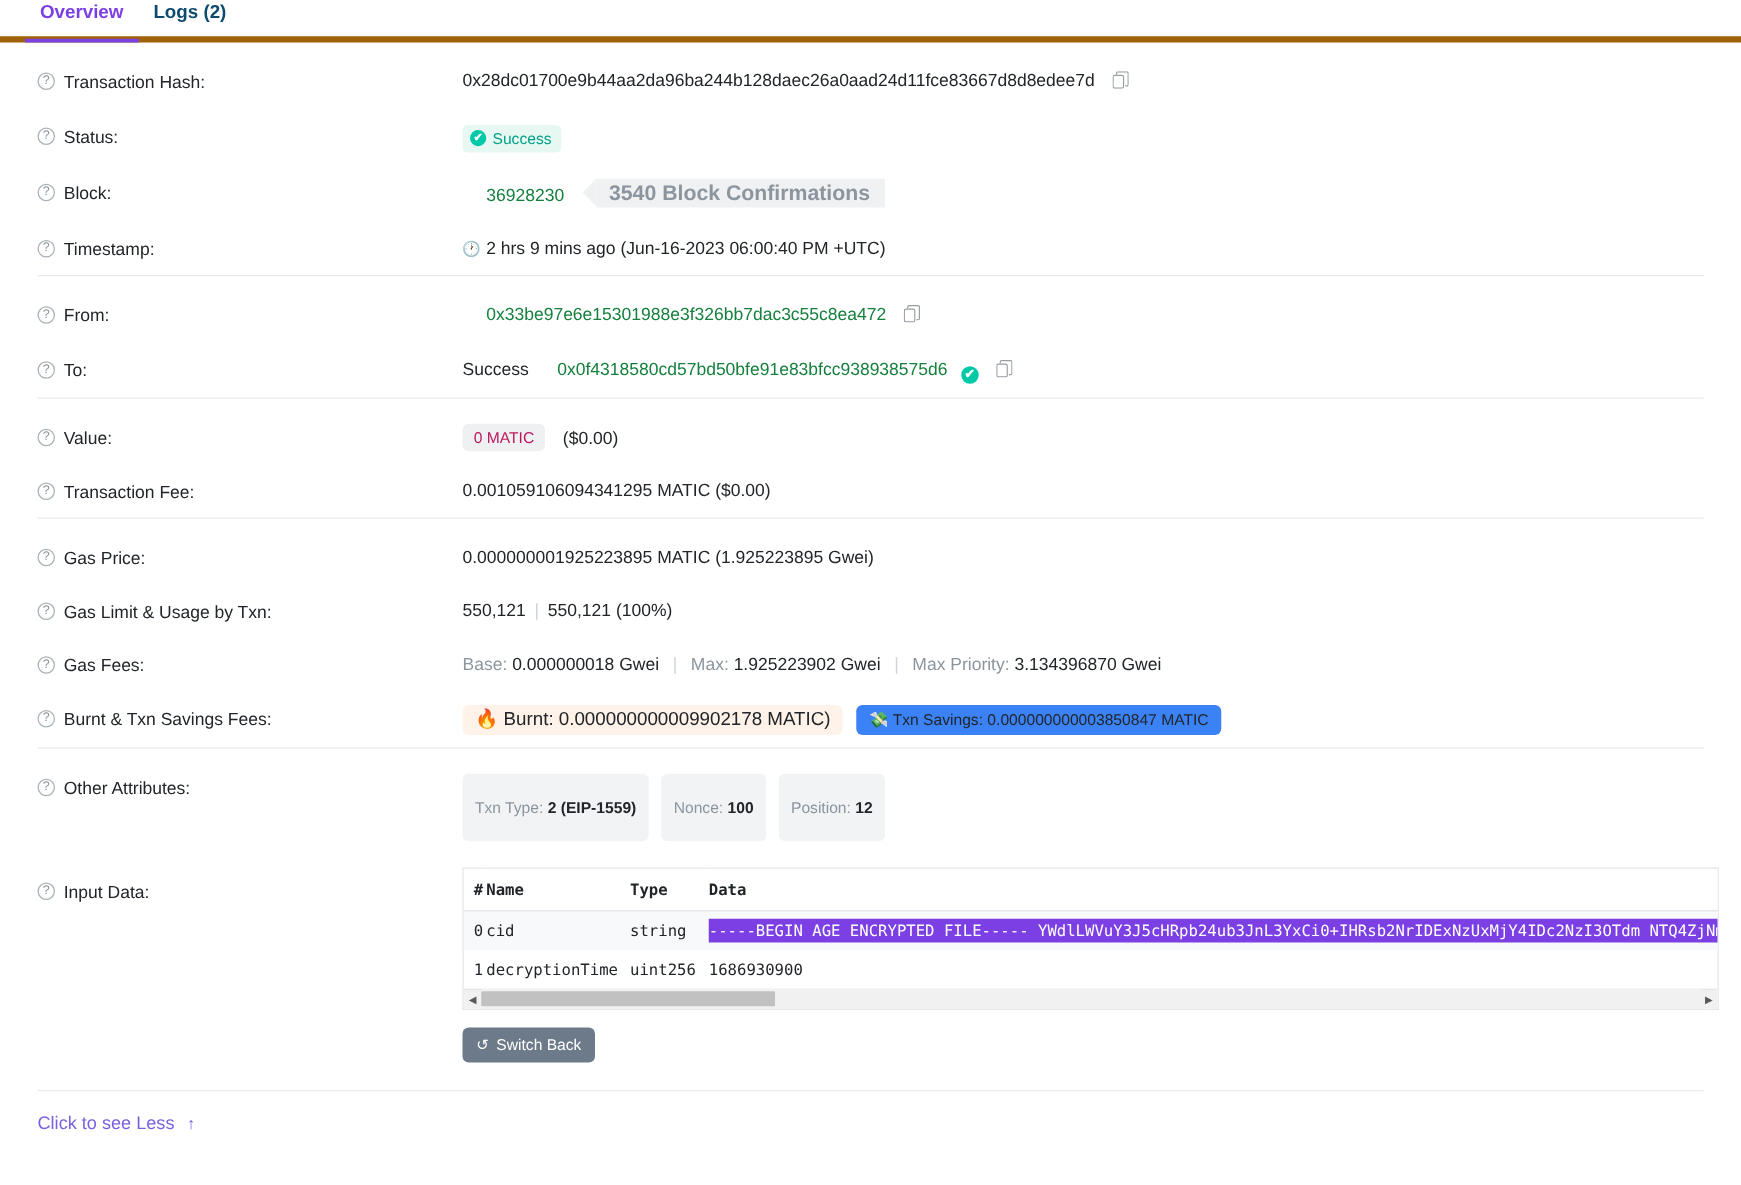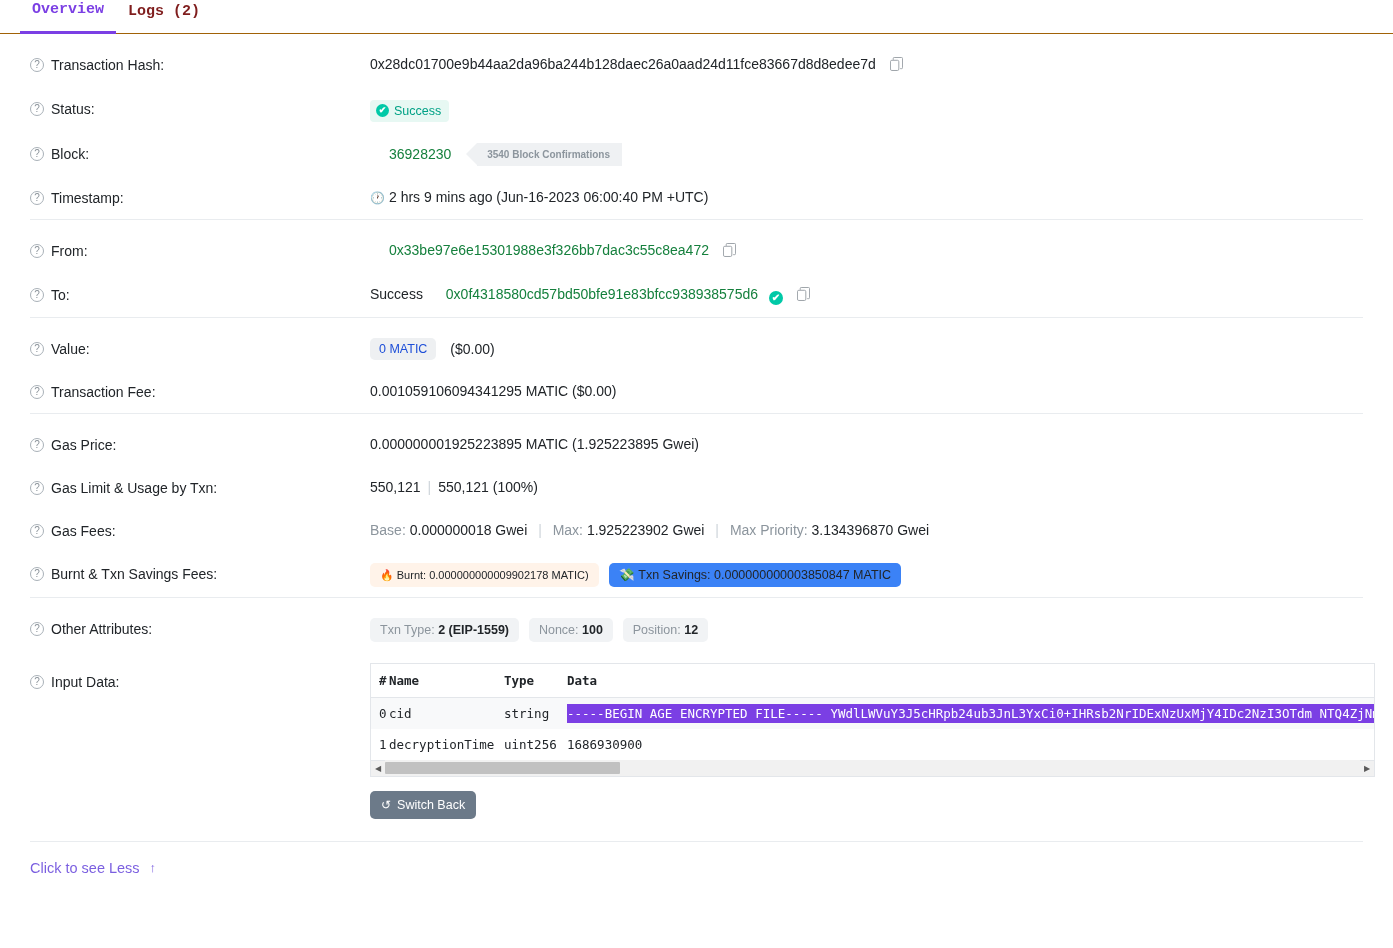--- a/index.html
+++ b/index.html
@@ -14,29 +14,28 @@
     overflow: hidden;
     color: #212529;
     font-size: 14px;
   }
 
   
   .tabbar {
     position: relative;
     height: 34px;
     padding-left: 20px;
-    border-bottom: 1px solid #a16207;
+    border-bottom: 5px solid #a16207;
     display: flex;
-    align-items: flex-end;
-    font-family: Liberation Mono, monospace;
+    align-items: flex-start;
   }
   .tab {
     font-size: 15px;
     font-weight: bold;
-    color: #7f1d1d;
+    color: #0c4a6e;
     padding: 0 12px 11px 12px;
     cursor: pointer;
     line-height: 20px;
     white-space: nowrap;
   }
   .tab.active {
     color: #7b3fe4;
     border-bottom: 3px solid #7b3fe4;
     margin-bottom: -1px;
   }
@@ -129,21 +128,21 @@
     text-align: center;
     display: inline-block;
     font-weight: bold;
   }
 
   .confirm-flag {
     position: relative;
     display: inline-block;
     background: #eff1f3;
     color: #8c959d;
-    font-size: 10px;
+    font-size: 17px;
     font-weight: bold;
     padding: 5px 12px 5px 10px;
     margin-left: 22px;
     line-height: 13px;
     vertical-align: 1px;
   }
   .confirm-flag::before {
     content: "";
     position: absolute;
     left: -11px; top: 0;
@@ -151,48 +150,48 @@
     border-top: 11.5px solid transparent;
     border-bottom: 11.5px solid transparent;
     border-right: 11px solid #eff1f3;
   }
 
   .clock-icon { margin-right: 4px; font-size: 12px; color: #495057; }
 
   .grey-pill {
     display: inline-block;
     background: #eef0f2;
-    color: #1d4ed8;
+    color: #be185d;
     border-radius: 5px;
     font-size: 12.5px;
     padding: 4px 9px;
     line-height: 14px;
     vertical-align: 1px;
   }
   .pill-attr {
     display: inline-block;
     background: #f1f3f5;
     color: #8c959d;
     border-radius: 5px;
     font-size: 12.5px;
-    padding: 5px 10px;
+    padding: 20px 10px;
     line-height: 14px;
     margin-right: 6px;
   }
   .pill-attr b { color: #212529; font-weight: bold; }
 
   .fee-dim { color: #8c959d; }
   .fee-sep { color: #ced4da; margin: 0 7px; }
 
   .pill-burnt {
     display: inline-block;
     background: #fff3e9;
     color: #212529;
     border-radius: 5px;
-    font-size: 11px;
+    font-size: 15px;
     padding: 5px 10px;
     line-height: 14px;
     margin-right: 7px;
   }
   .pill-savings {
     display: inline-block;
     background: #3b82f6;
     color: #212529;
     border-radius: 5px;
     font-size: 12.5px;

